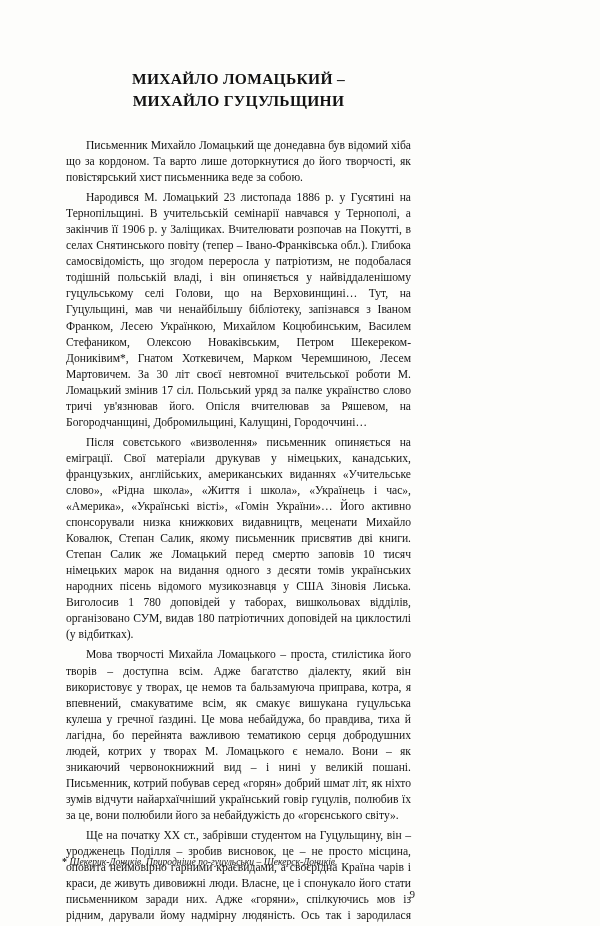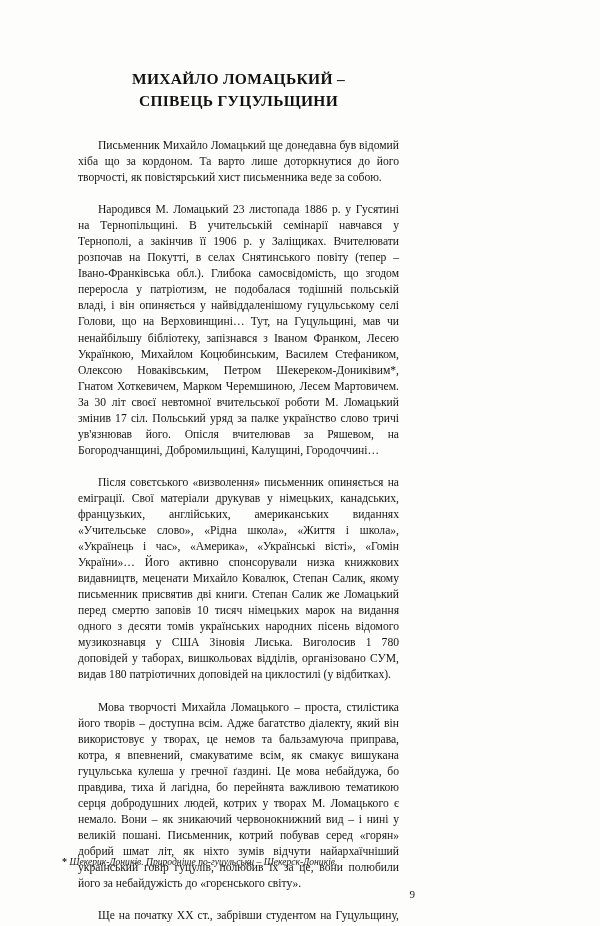--- a/index.html
+++ b/index.html
@@ -38,21 +38,21 @@
   .body-text {
     margin-top: 26px;
     font-size: 11.6px;
     line-height: 1.385;
     text-align: justify;
     text-justify: inter-word;
     hyphens: manual;
     color: #141414;
   }
   .body-text p {
-    margin: 16px;
+    margin: 4px;
     text-indent: 20px;
   }
   .footnote-wrap {
     position: absolute;
     left: 62px;
     right: 54px;
     bottom: 58px;
   }
   .footnote {
     font-size: 9.6px;
@@ -73,21 +73,21 @@
     color: #1a1a1a;
   }
 </style>
 </head>
 <body>
 
 <div class="page">
 
   <h1 class="doc-title">
     <span>МИХАЙЛО ЛОМАЦЬКИЙ –</span>
-    <span class="line2">СПІВЕЦЬ ГУЦУЛЬЩИНИ</span>
+    <span class="line2">МИХАЙЛО ГУЦУЛЬЩИНИ</span>
   </h1>
 
   <div class="body-text">
     <p>Письменник Михайло Ломацький ще донедавна був відомий хіба що за кордоном. Та варто лише доторкнутися до його творчості, як повістярський хист письменника веде за собою.</p>
     <p>Народився М. Ломацький 23 листопада 1886 р. у Гусятині на Тернопільщині. В учительській семінарії навчався у Тернополі, а закінчив її 1906 р. у Заліщиках. Вчителювати розпочав на Покутті, в селах Снятинського повіту (тепер – Івано-Франківська обл.). Глибока самосвідомість, що згодом переросла у патріотизм, не подобалася тодішній польській владі, і він опиняється у найвіддаленішому гуцульському селі Голови, що на Верховинщині… Тут, на Гуцульщині, мав чи ненайбільшу бібліотеку, запізнався з Іваном Франком, Лесею Українкою, Михайлом Коцюбинським, Василем Стефаником, Олексою Новаківським, Петром Шекереком-Дониківим*, Гнатом Хоткевичем, Марком Черемшиною, Лесем Мартовичем. За 30 літ своєї невтомної вчительської роботи М. Ломацький змінив 17 сіл. Польський уряд за палке українство слово тричі ув'язнював його. Опісля вчителював за Ряшевом, на Богородчанщині, Добромильщині, Калущині, Городоччині…</p>
     <p>Після совєтського «визволення» письменник опиняється на еміграції. Свої матеріали друкував у німецьких, канадських, французьких, англійських, американських виданнях «Учительське слово», «Рідна школа», «Життя і школа», «Українець і час», «Америка», «Українські вісті», «Гомін України»… Його активно спонсорували низка книжкових видавництв, меценати Михайло Ковалюк, Степан Салик, якому письменник присвятив дві книги. Степан Салик же Ломацький перед смертю заповів 10 тисяч німецьких марок на видання одного з десяти томів українських народних пісень відомого музикознавця у США Зіновія Лиська. Виголосив 1 780 доповідей у таборах, вишкольовах відділів, організовано СУМ, видав 180 патріотичних доповідей на циклостилі (у відбитках).</p>
     <p>Мова творчості Михайла Ломацького – проста, стилістика його творів – доступна всім. Адже багатство діалекту, який він використовує у творах, це немов та бальзамуюча приправа, котра, я впевнений, смакуватиме всім, як смакує вишукана гуцульська кулеша у гречної ґаздині. Це мова небайдужа, бо правдива, тиха й лагідна, бо перейнята важливою тематикою серця добродушних людей, котрих у творах М. Ломацького є немало. Вони – як зникаючий червонокнижний вид – і нині у великій пошані. Письменник, котрий побував серед «горян» добрий шмат літ, як ніхто зумів відчути найархаїчніший український говір гуцулів, полюбив їх за це, вони полюбили його за небайдужість до «горєнського світу».</p>
     <p>Ще на початку ХХ ст., забрівши студентом на Гуцульщину, він – уродженець Поділля – зробив висновок, це – не просто місцина, оповита неймовірно гарними краєвидами, а своєрідна Країна чарів і краси, де живуть дивовижні люди. Власне, це і спонукало його стати письменником заради них. Адже «горяни», спілкуючись мов із рідним, дарували йому надмірну людяність. Ось так і зародилася взаємна приязнь, яка згодом переросла у щось дуже значуще для письменника. Він перейнявся Гуцульщиною так, що вже до останніх днів свого життя не переставав</p>
   </div>
 

